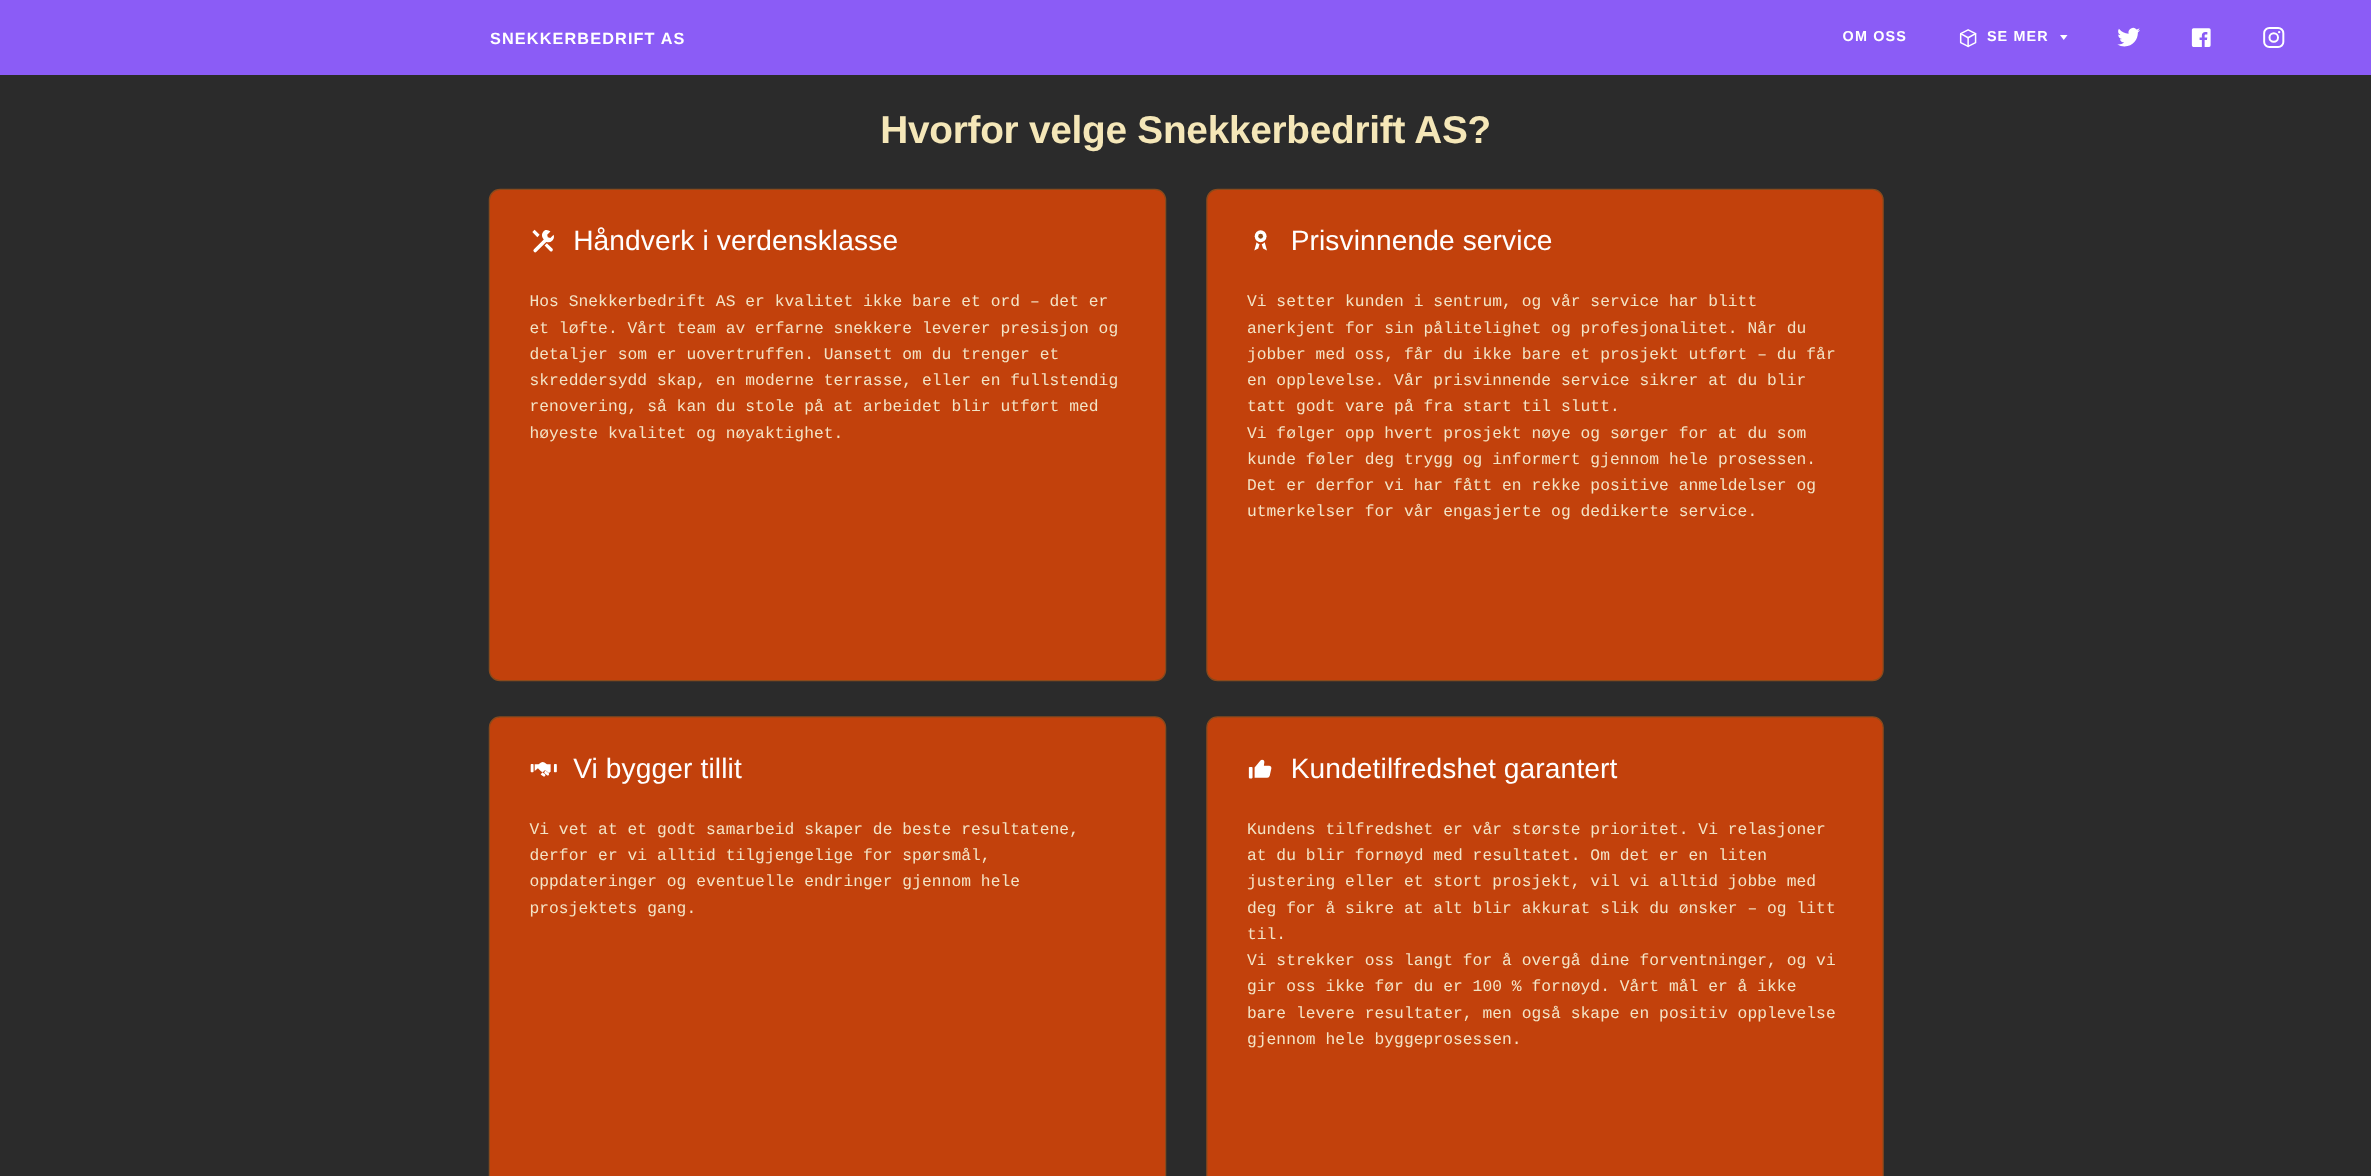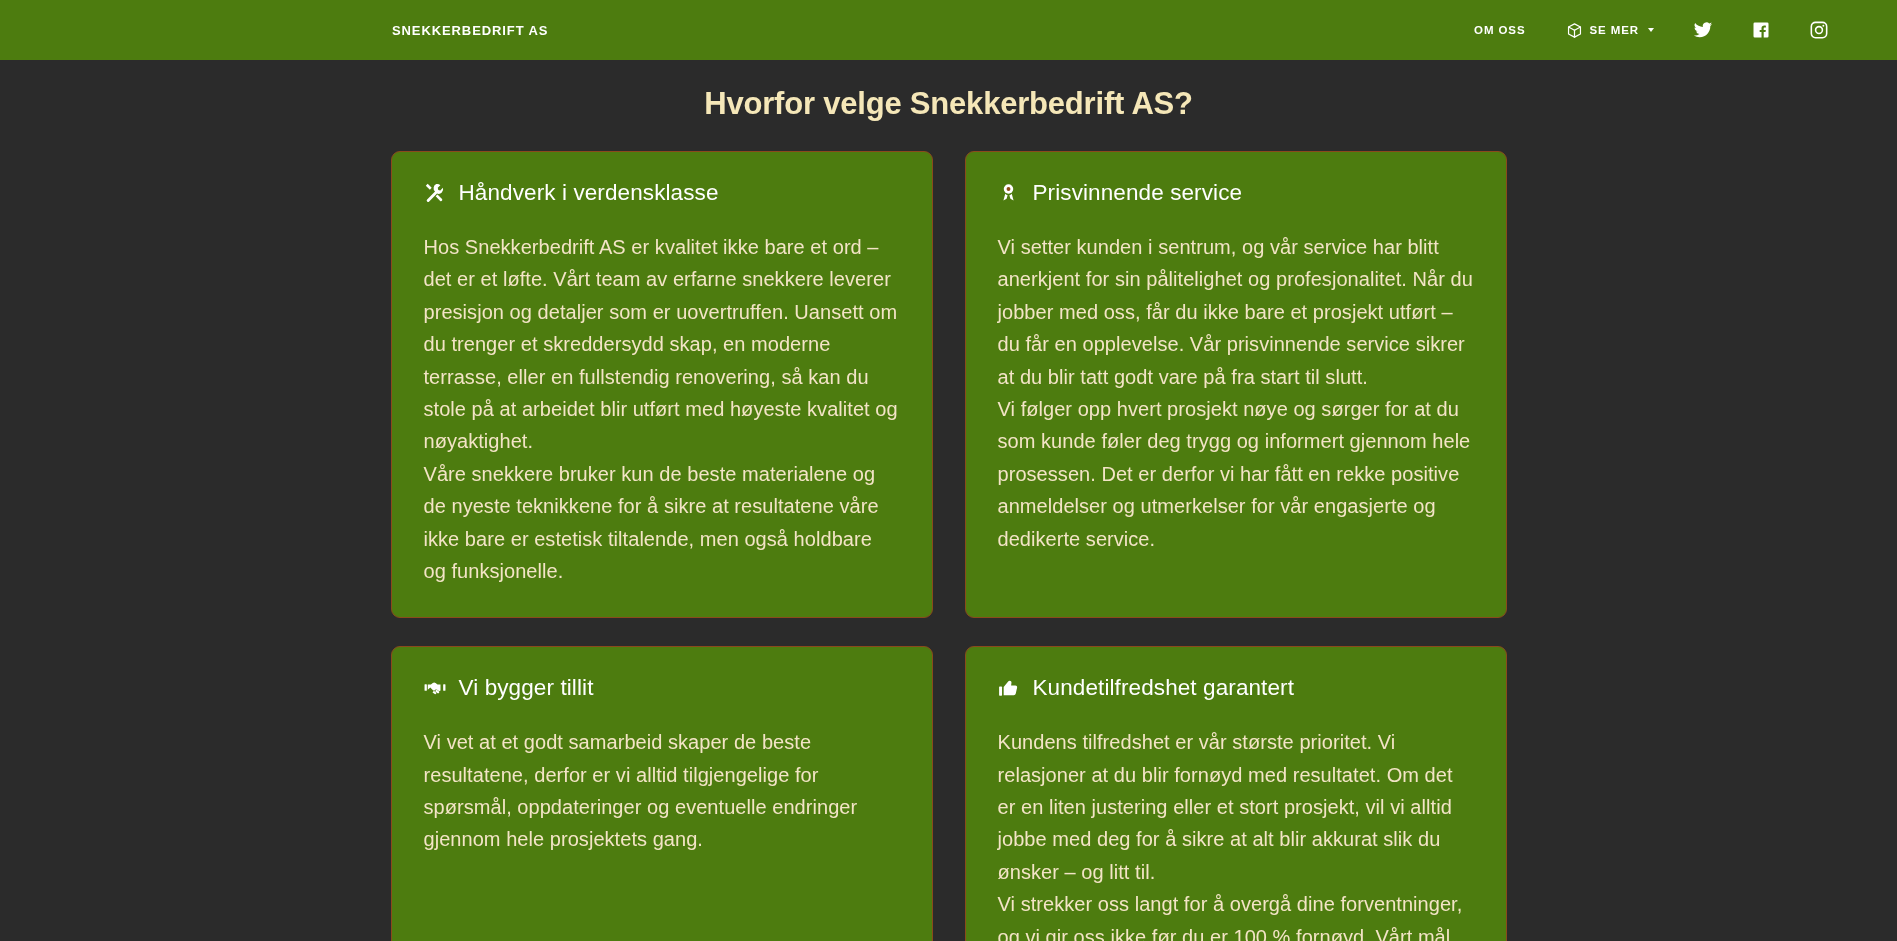--- a/index.html
+++ b/index.html
@@ -12,21 +12,21 @@
 
   body {
     background: #2b2b2b;
     font-family: "Liberation Sans", sans-serif;
     -webkit-font-smoothing: antialiased;
   }
 
   
   .navbar {
     height: 60px;
-    background: #4d7c0f;
+    background: #8b5cf6;
     display: flex;
     align-items: center;
     position: relative;
   }
 
   .brand {
     position: absolute;
     left: 392px;
     font-size: 13px;
     font-weight: 600;
@@ -97,21 +97,21 @@
 
   .cards-wrap {
     width: 1116px;
     margin: 0 auto;
     display: grid;
     grid-template-columns: 1fr 1fr;
     gap: 28px 32px;
   }
 
   .card {
-    background: #4d7c0f;
+    background: #c2410c;
     border: 1px solid #8a4a1c;
     border-radius: 9px;
     padding: 27px 32px 30px 32px;
     min-height: 394px;
   }
 
   .card-head {
     display: flex;
     align-items: center;
     gap: 13px;
@@ -131,23 +131,24 @@
   .card-title {
     color: #ffffff;
     font-size: 22.5px;
     font-weight: 400;
     letter-spacing: 0.1px;
     line-height: 1.2;
   }
 
   .card-body p {
     color: #f3e4c6;
-    font-size: 20px;
+    font-size: 13px;
     line-height: 1.62;
     letter-spacing: 0.05px;
+    font-family: Liberation Mono, monospace;
   }
 
   .card-body p + p { }
 </style>
 </head>
 <body>
 
 <div class="navbar">
 
   <div class="brand">SNEKKERBEDRIFT AS</div>
@@ -211,21 +212,20 @@
           <svg width="21" height="21" viewBox="0 0 24 24" fill="#ffffff">
             <path d="M14.1 2.3a5.2 5.2 0 0 0-1.5 8.6l-9 9a1.6 1.6 0 0 0 0 2.3 1.6 1.6 0 0 0 2.3 0l9-9a5.2 5.2 0 0 0 6.7-6.6l-3 3-2.3-.6-.6-2.3 3-3a5.2 5.2 0 0 0-4.6-1.4z"></path>
             <path d="M4.2 2.1 2.1 4.2l4.6 4.6 2.1-2.1L4.2 2.1z"></path>
             <path d="M15.4 14.3l-2.1 2.1 5.2 5.2a1.5 1.5 0 0 0 2.1-2.1l-5.2-5.2z"></path>
           </svg>
         </span>
         <div class="card-title">Håndverk i verdensklasse</div>
       </div>
       <div class="card-body">
         <p>Hos Snekkerbedrift AS er kvalitet ikke bare et ord – det er et løfte. Vårt team av erfarne snekkere leverer presisjon og detaljer som er uovertruffen. Uansett om du trenger et skreddersydd skap, en moderne terrasse, eller en fullstendig renovering, så kan du stole på at arbeidet blir utført med høyeste kvalitet og nøyaktighet.</p>
-        <p>Våre snekkere bruker kun de beste materialene og de nyeste teknikkene for å sikre at resultatene våre ikke bare er estetisk tiltalende, men også holdbare og funksjonelle.</p>
       </div>
     </div>
 
     <div class="card">
       <div class="card-head">
         <span class="card-icon">
           <svg width="21" height="21" viewBox="0 0 24 24" fill="#ffffff">
             <circle cx="12" cy="8" r="5.4"></circle>
             <circle cx="12" cy="8" r="2.2" fill="#8c4a16"></circle>
             <path d="M8.3 13.4 6.2 21l3.6-1.9 1.2-3.9a7 7 0 0 1-2.7-1.8z"></path>

